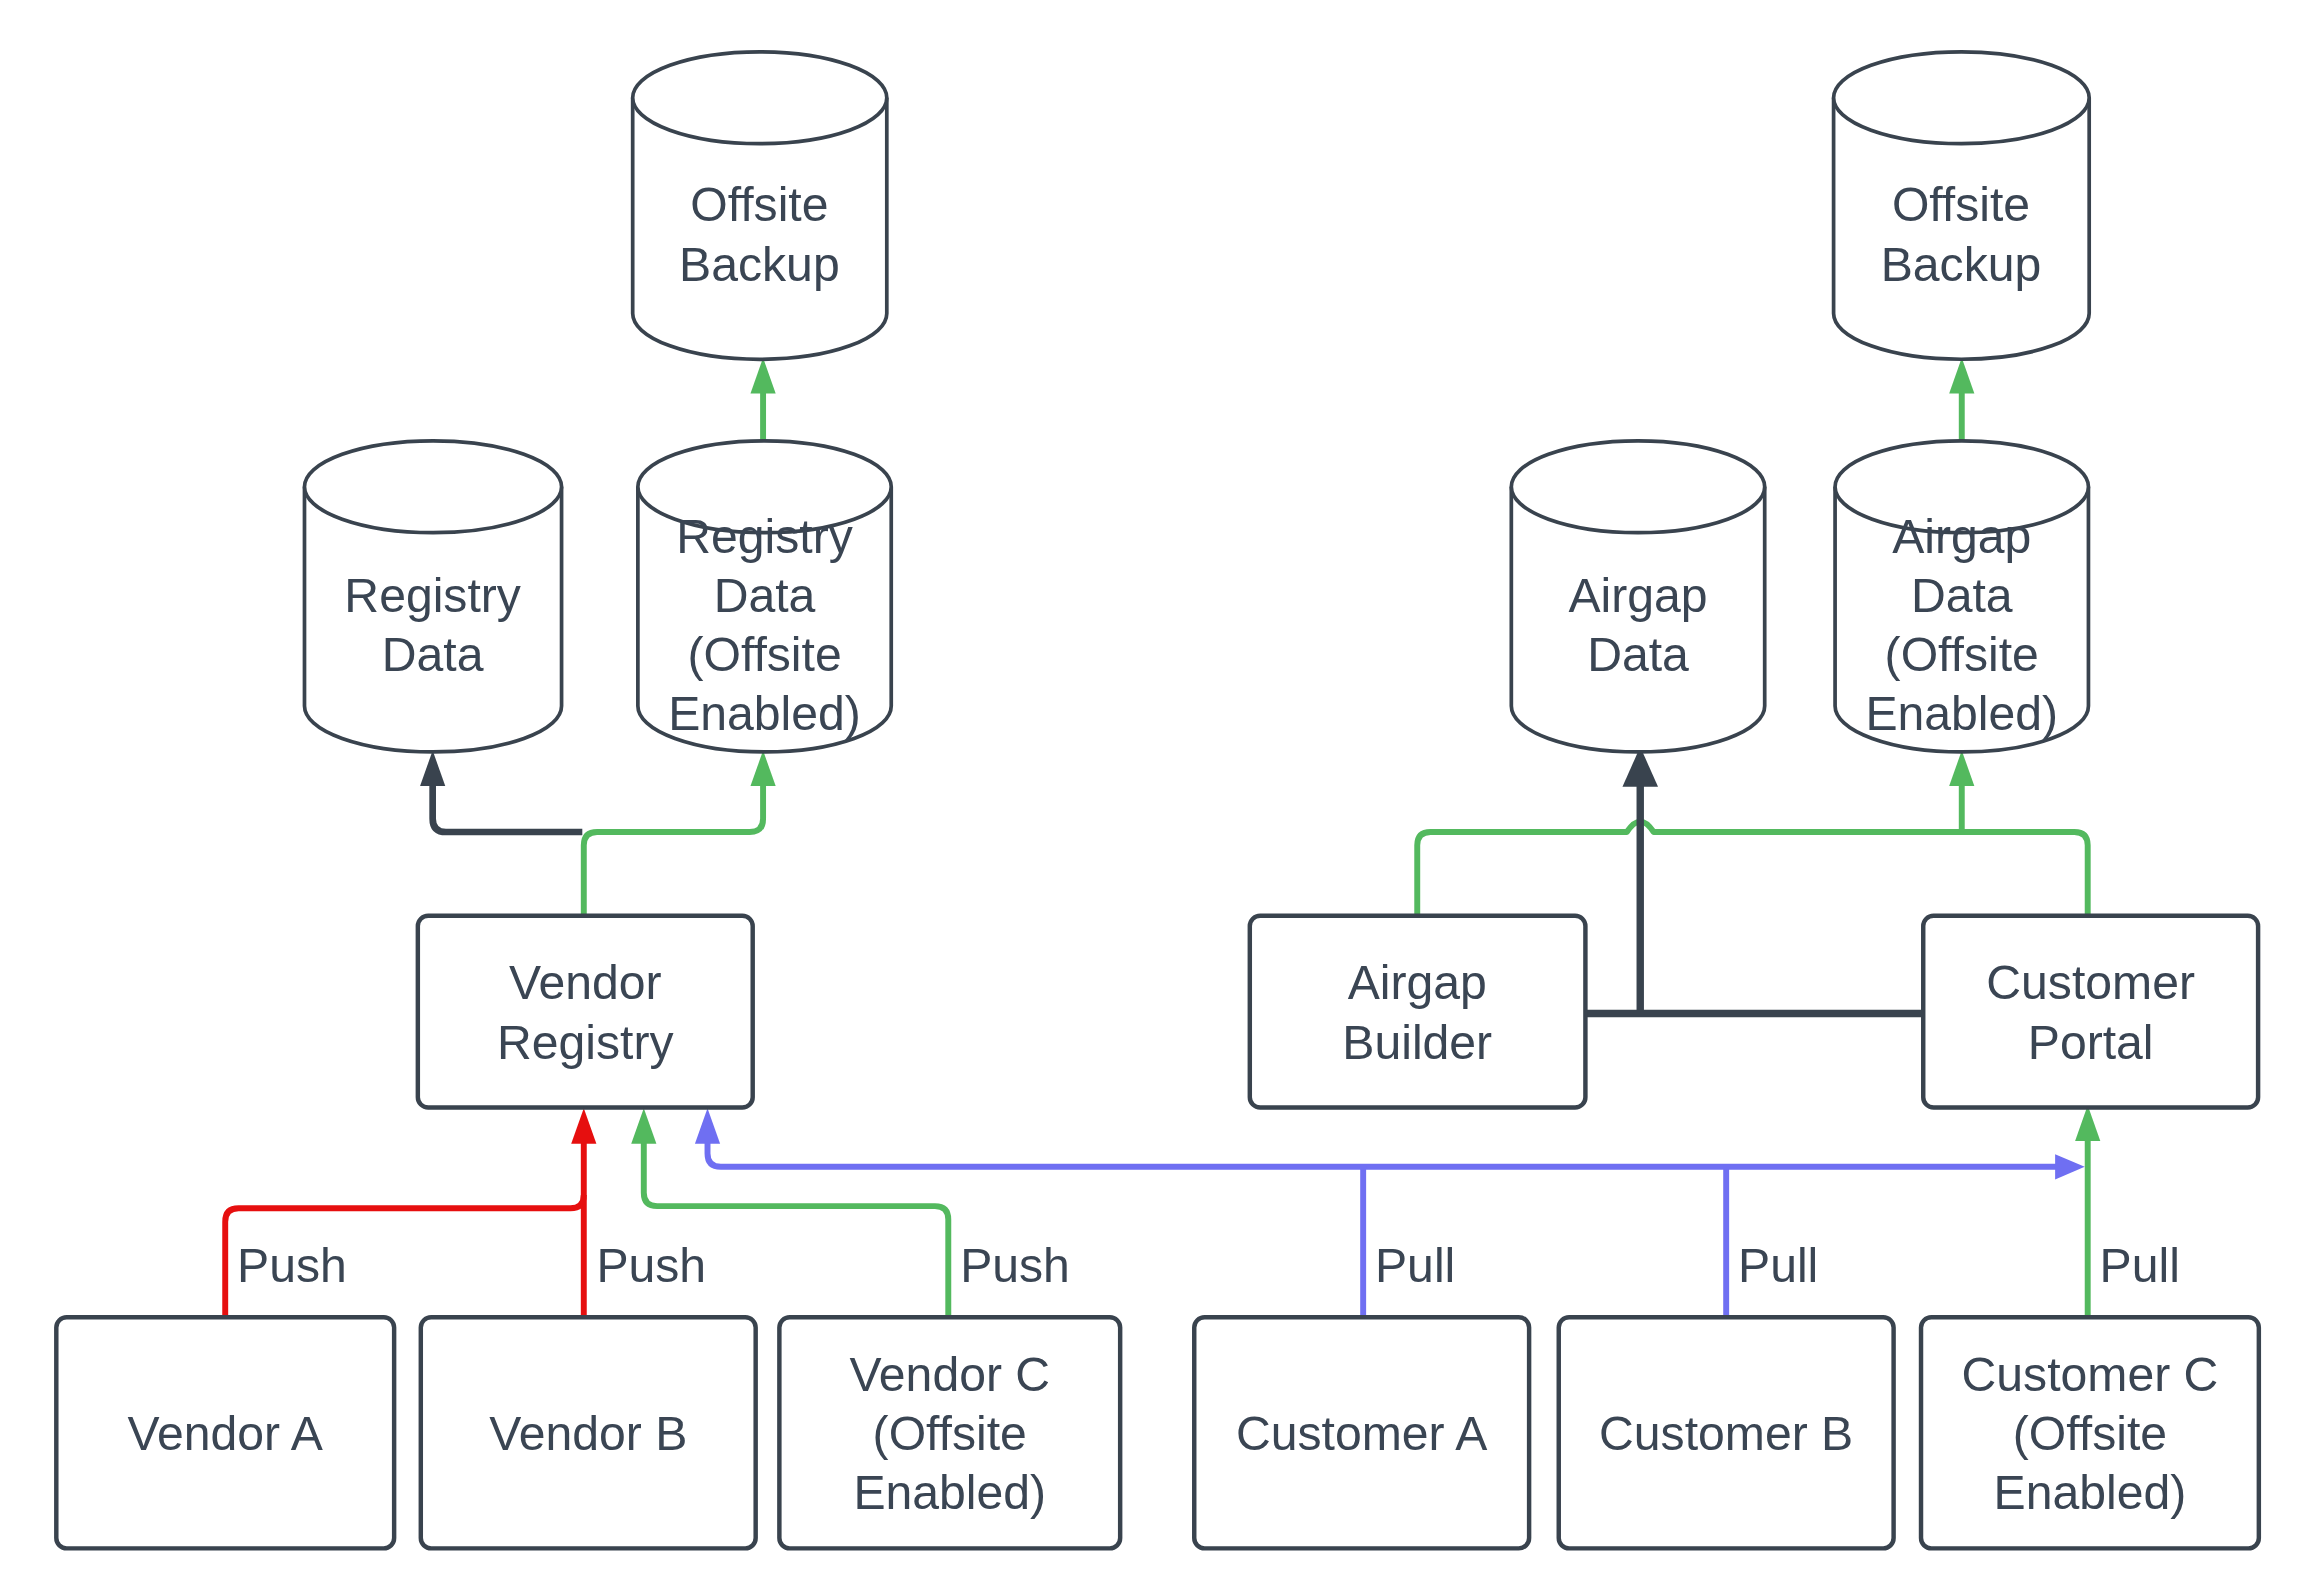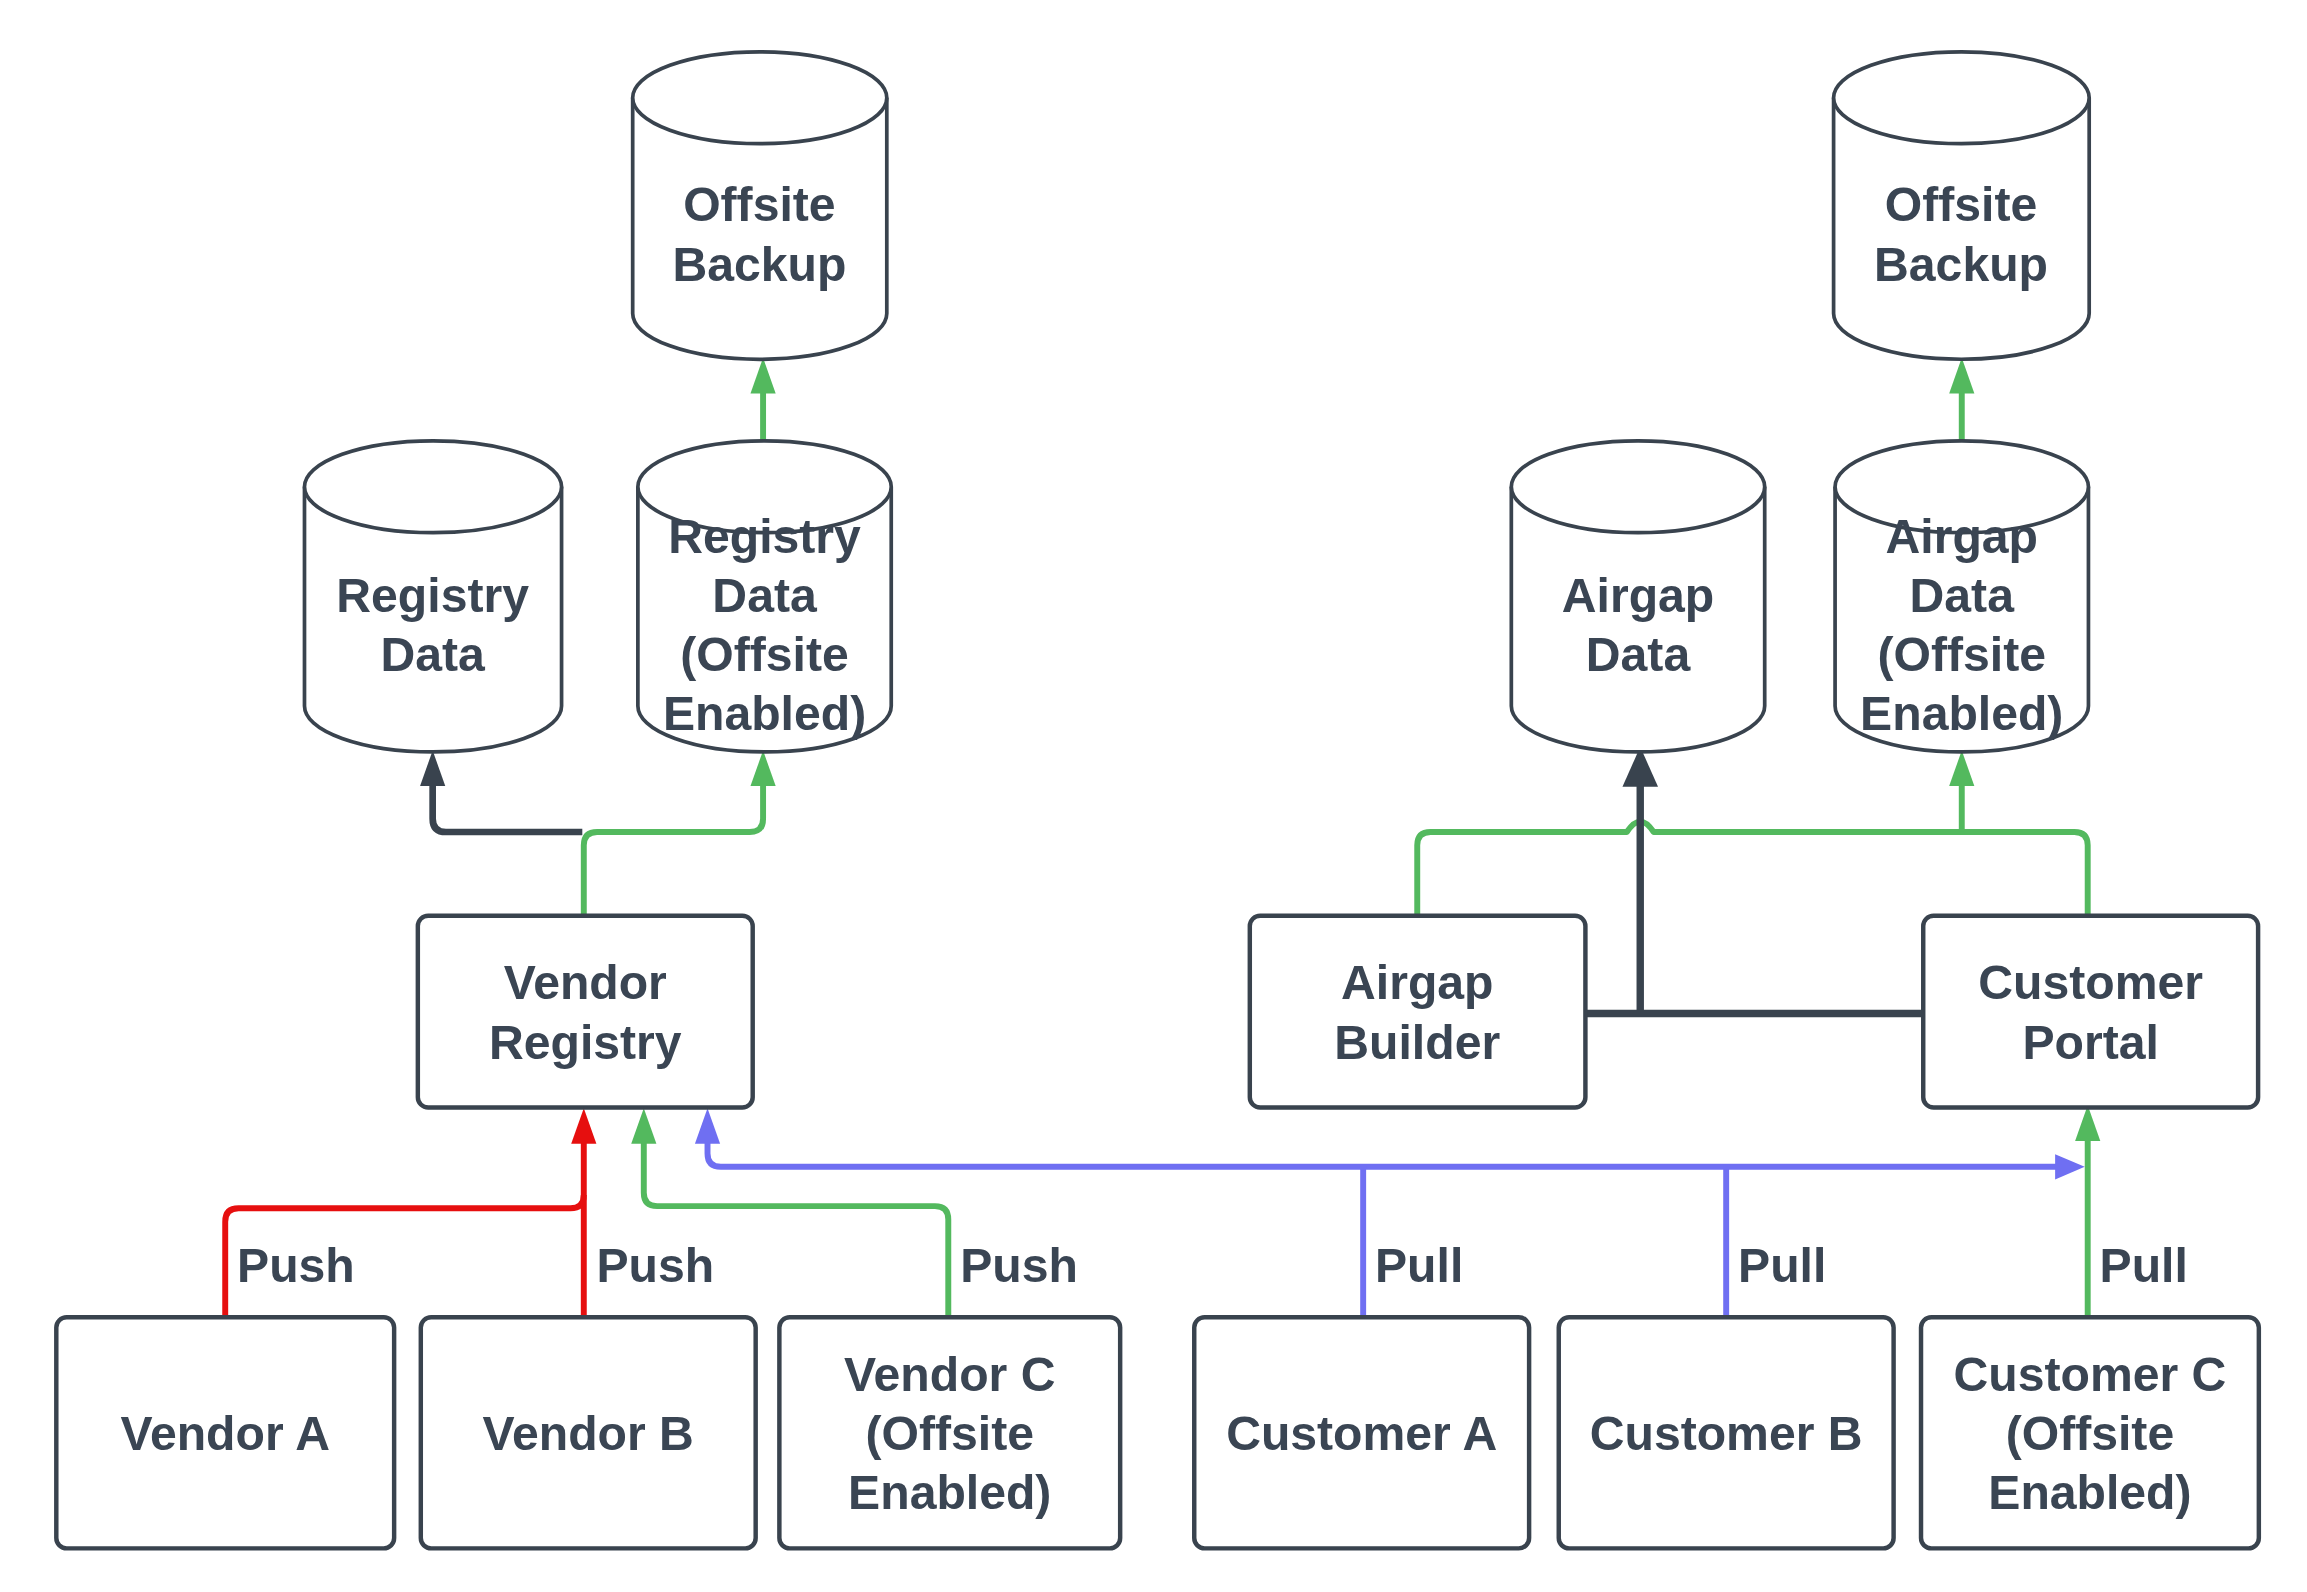--- a/index.html
+++ b/index.html
@@ -1,16 +1,16 @@
 <!DOCTYPE html>
 <html style="font-size:12px"><head>
 <meta charset="utf-8">
 <style>
   html, body { margin: 0; padding: 0; background: #ffffff; }
-  .stage { width: 100%; font-weight: bold; }
+  .stage { width: 100%; }
   svg { display: block; width: 100%; height: auto; background: #ffffff; }
   
   path.edge { fill: none; stroke-linejoin: round; stroke-linecap: butt; }
   .w8  { stroke-width: 8; }
   .w9  { stroke-width: 9; }
   .w10 { stroke-width: 10; }
   polygon.ah { stroke: none; }
   
   .shape { fill: #ffffff; }
   .bx  { stroke-width: 6; }

